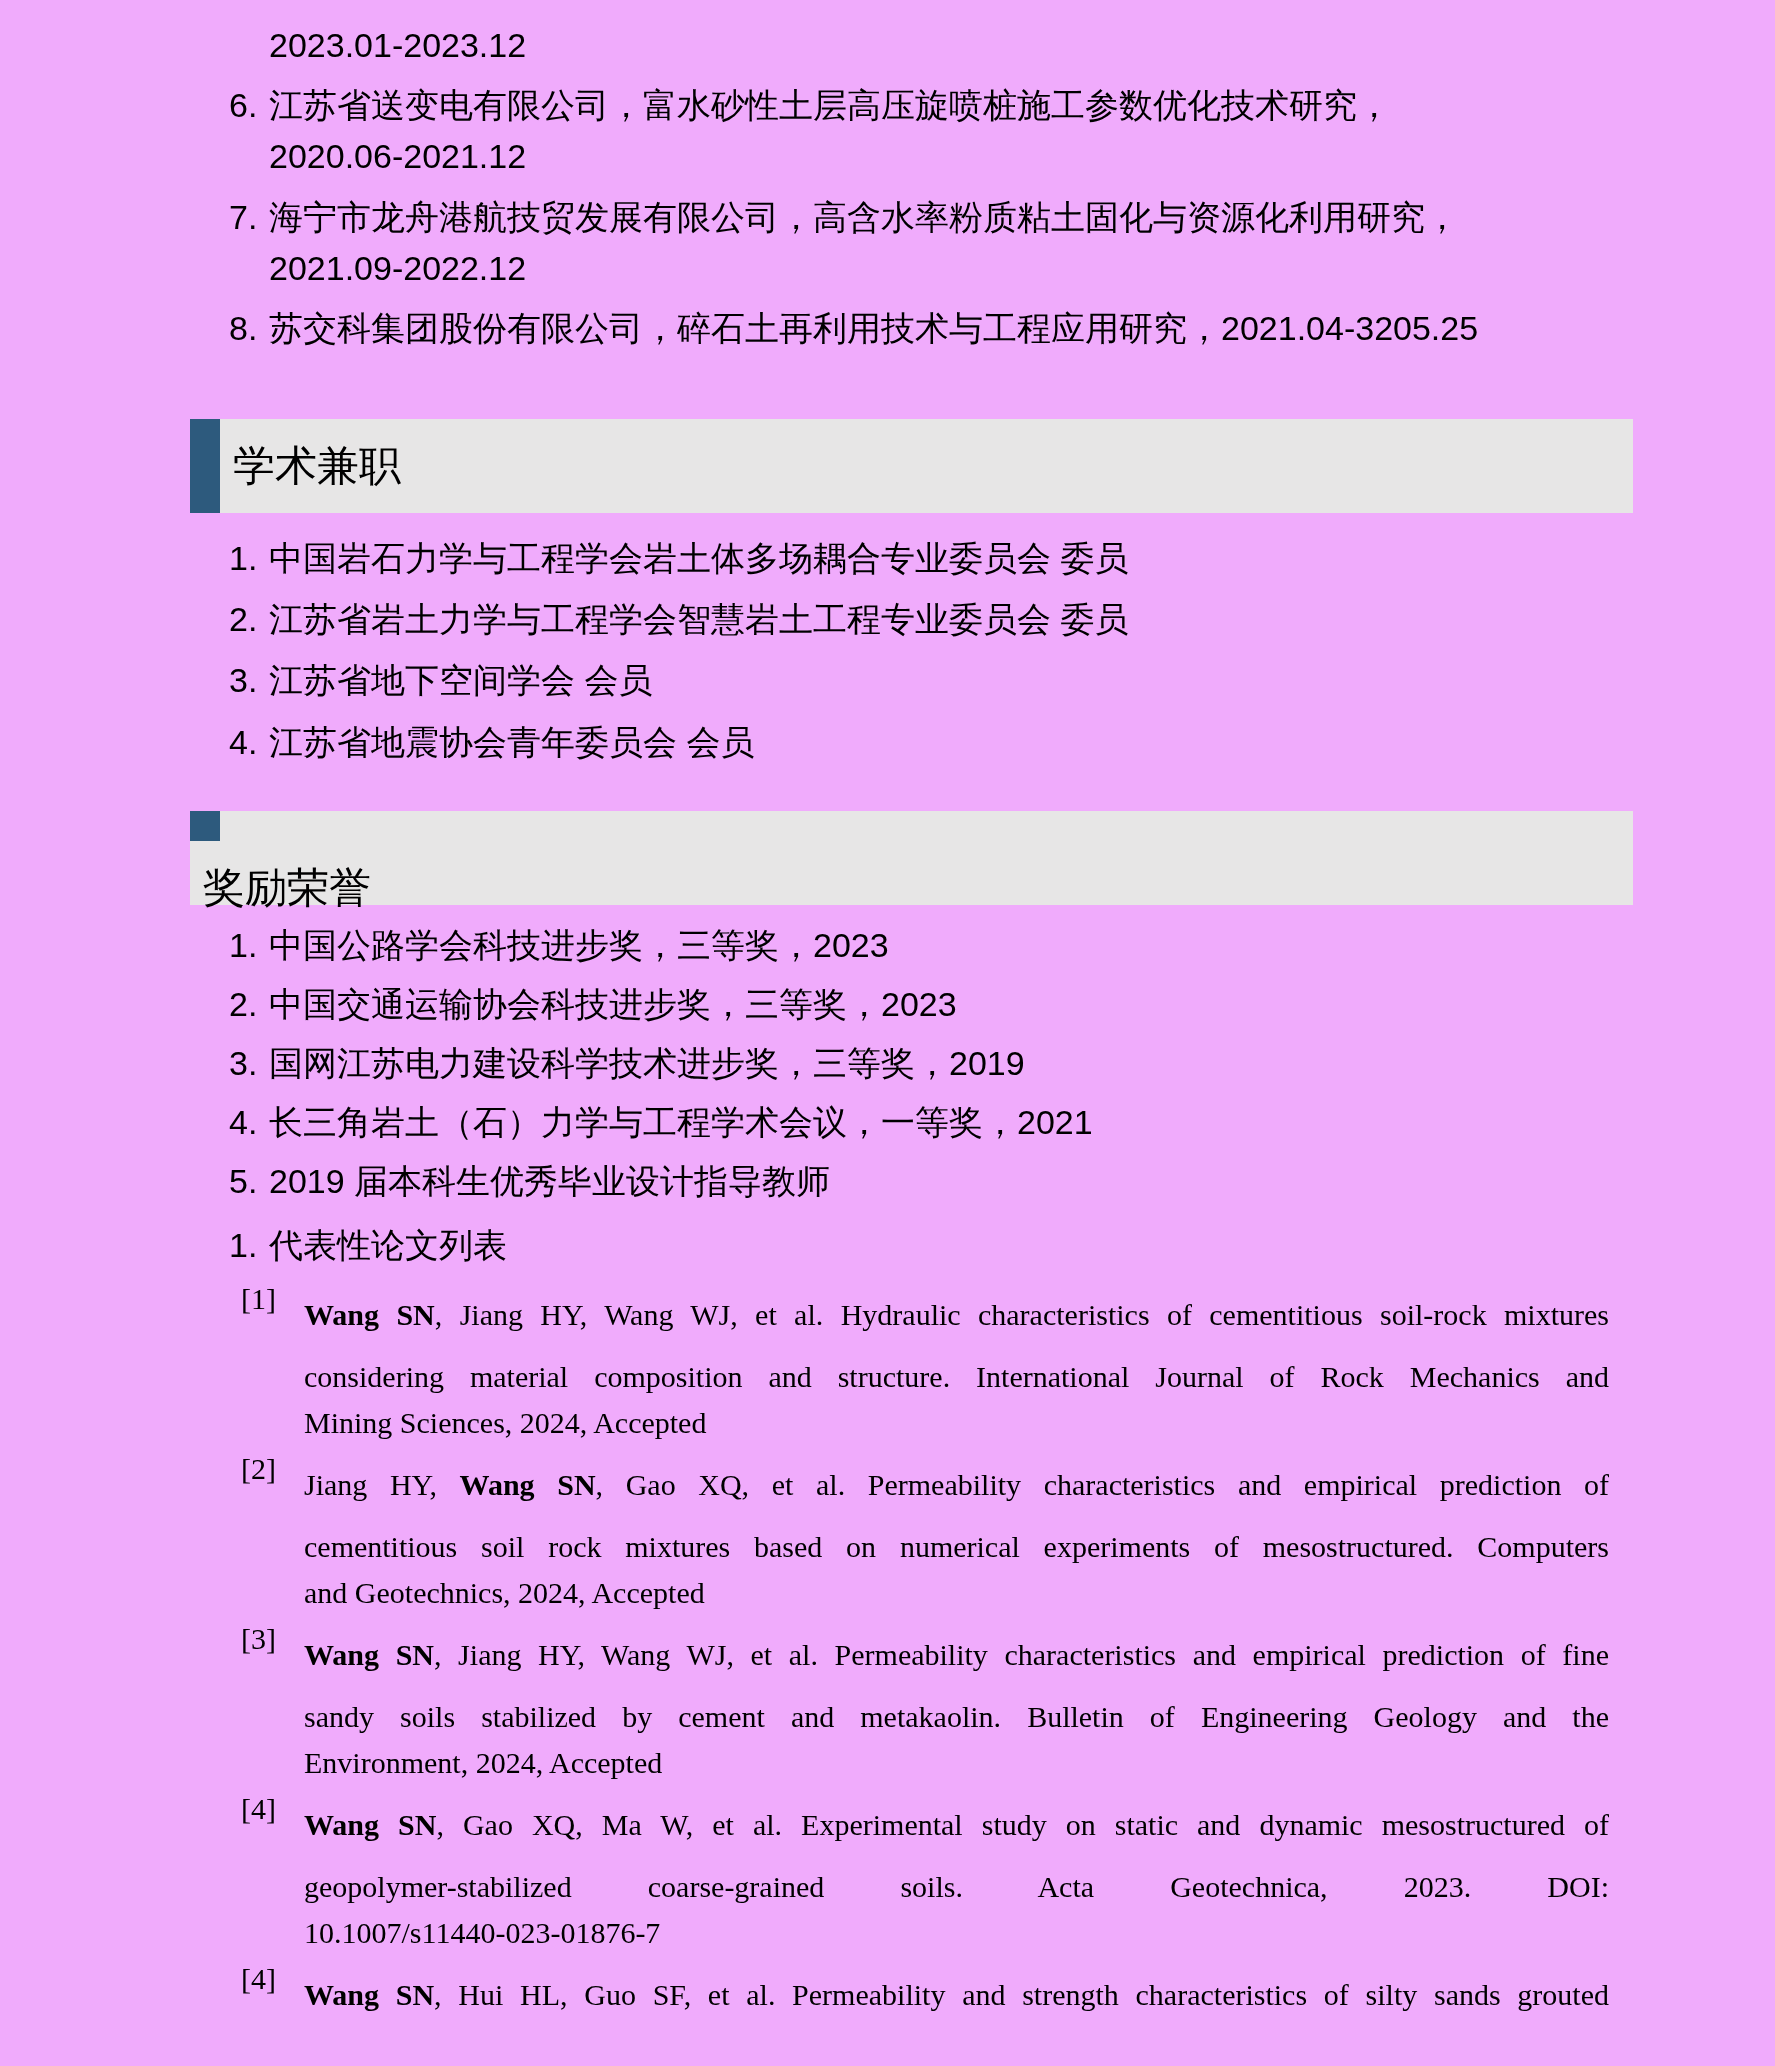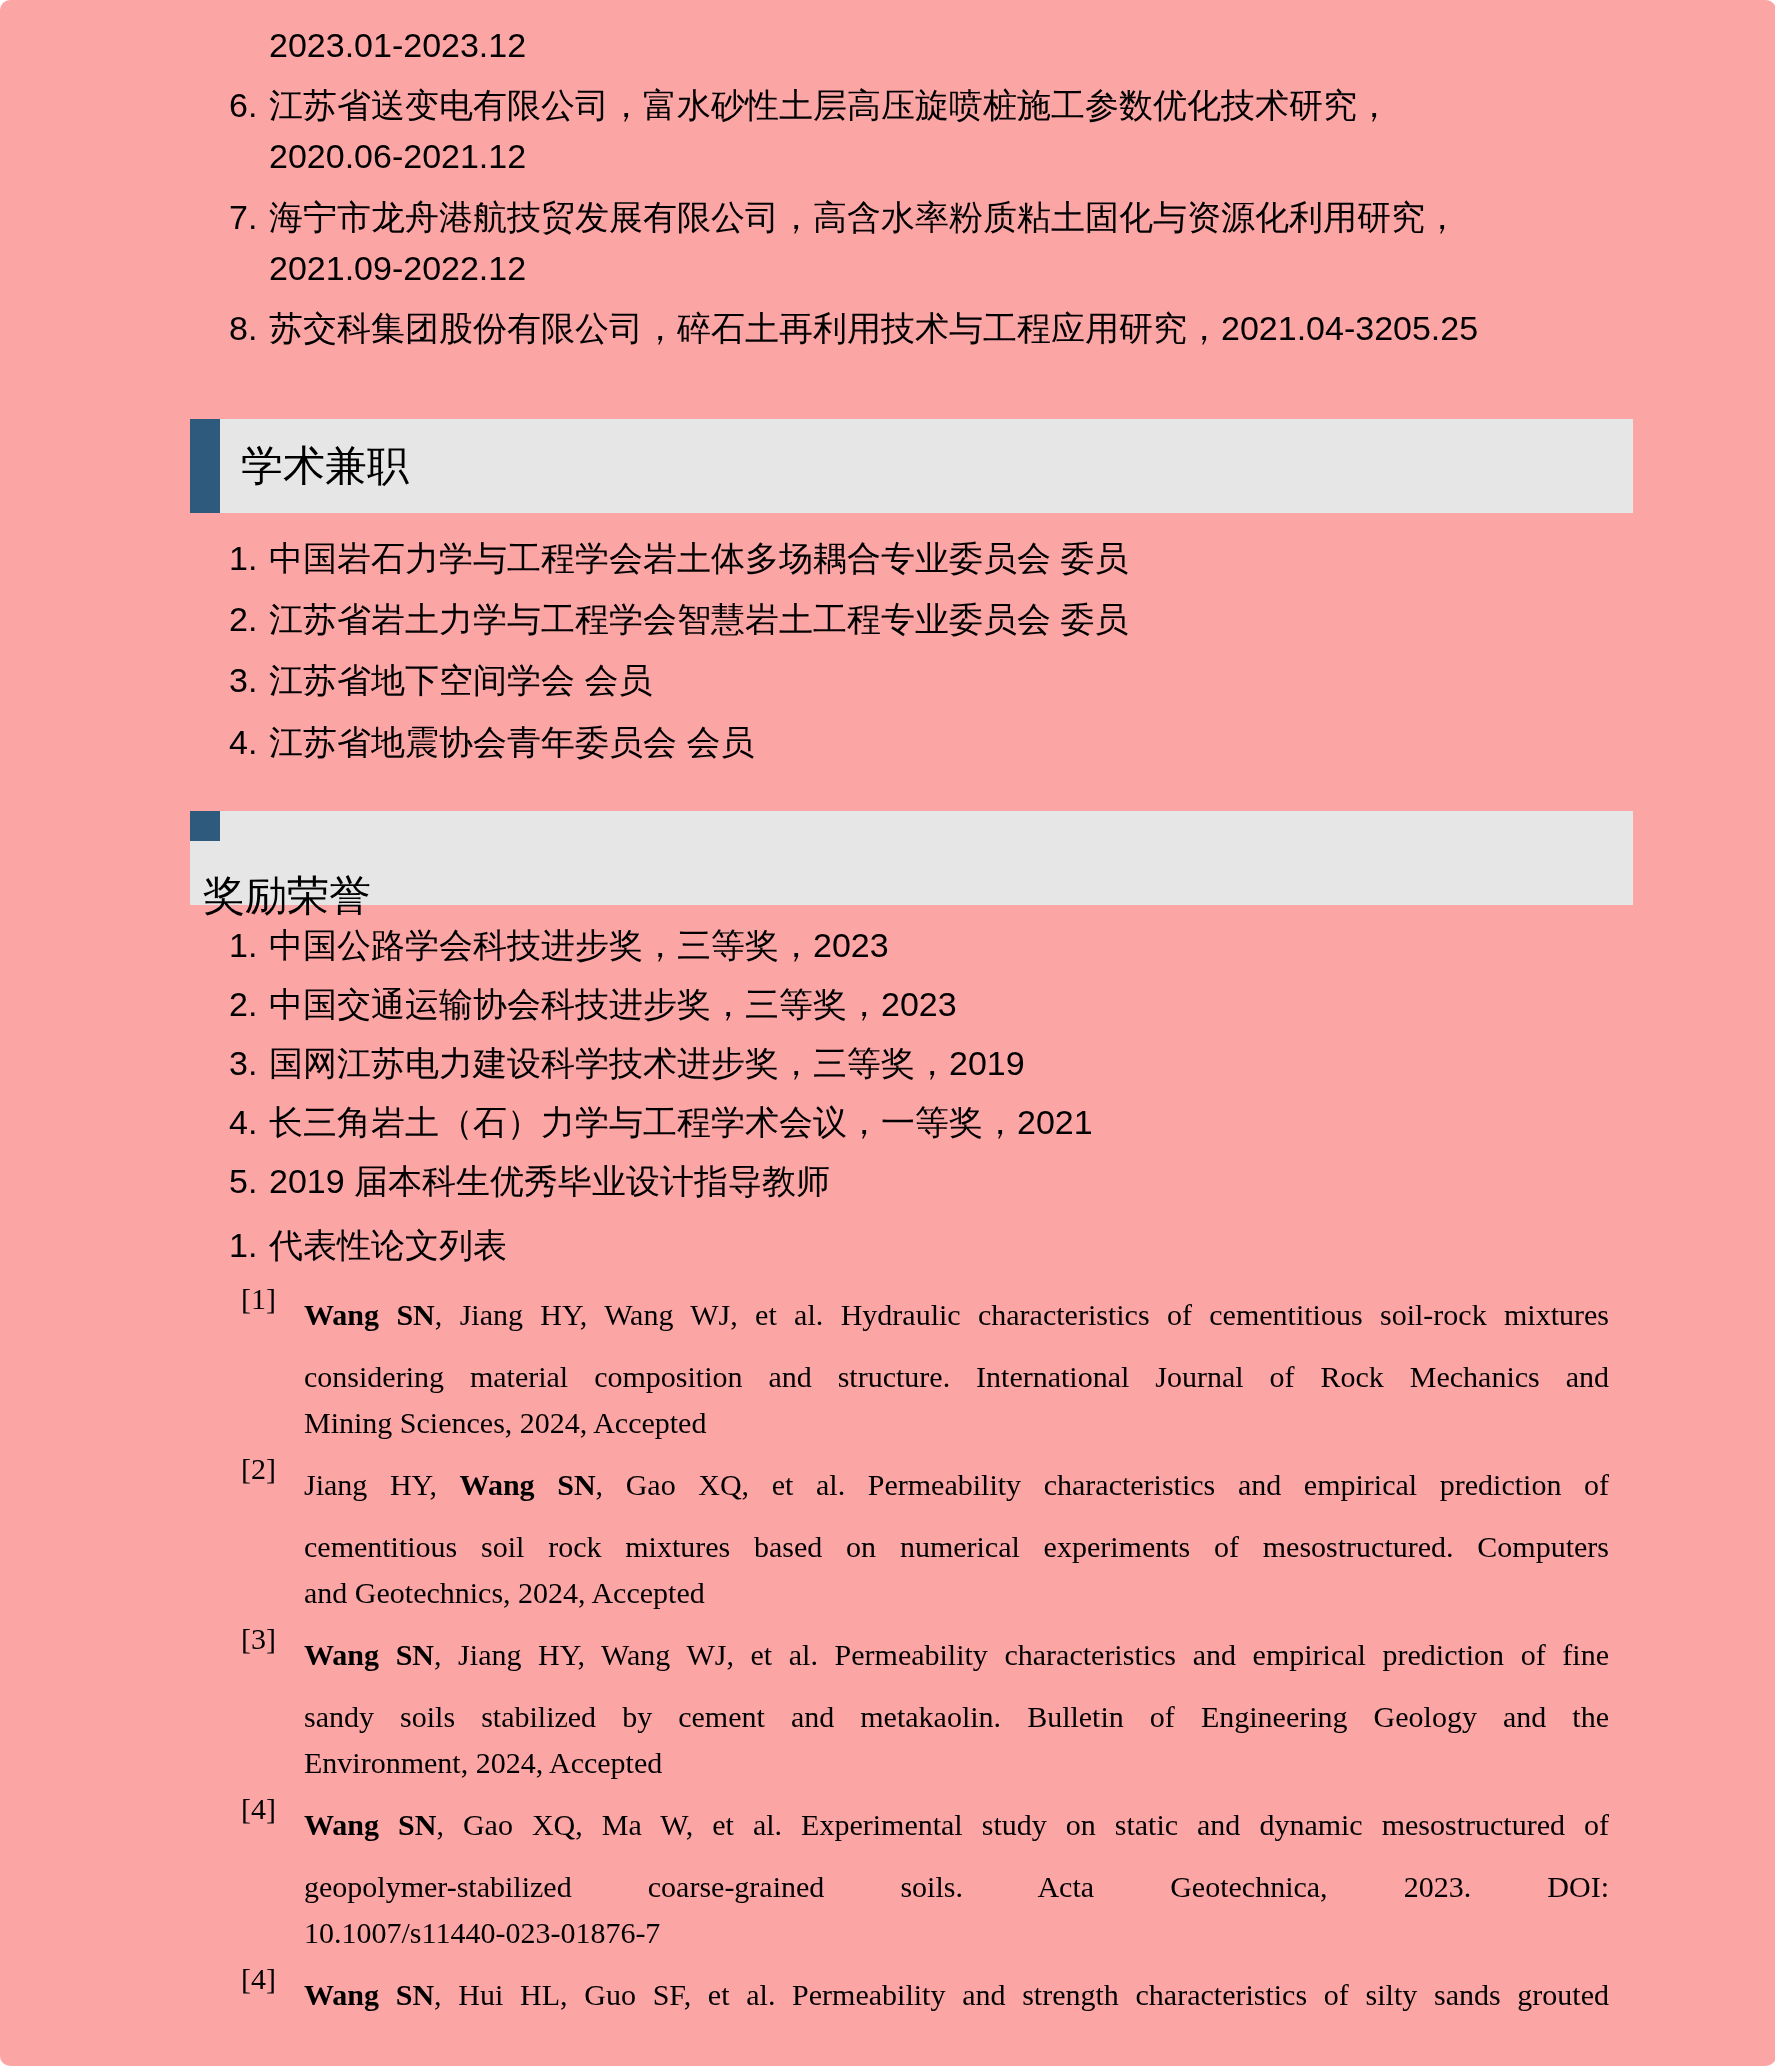--- a/index.html
+++ b/index.html
@@ -13,21 +13,21 @@
   }
   .content { padding:19.5px 143px 0 190px; box-sizing:border-box; }
 
   
   .proj-list { margin-left:39px; }
   .proj-item { display:flex; margin-bottom:9.5px; }
   .p-num  { flex:0 0 40px; font-size:34px; line-height:51px; }
   .p-line { font-size:34px; line-height:51px; white-space:nowrap; }
 
   
-  .sec-bar { display:flex; align-items:stretch; height:94px; background:#e7e6e6;gap:8px; }
+  .sec-bar { display:flex; align-items:stretch; height:94px; background:#e7e6e6; }
   .sec-bar.gap-lg { margin-top:65px; }
   .sec-bar.gap-md { margin-top:43px;flex-direction:column; }
   .sec-accent { width:30px; flex:0 0 30px; background:#2d5a7d; }
   .sec-title { font-size:42px; line-height:94px; padding-left:13px; font-weight:400; }
 
   
   .num-list { margin:19.5px 0 0 39px; }
   .num-list.tight { margin-top:15px; }
   .n-item { display:flex; margin-bottom:10.4px; }
   .num-list.tight .n-item { margin-bottom:8.2px; }
@@ -48,21 +48,21 @@
     font-family:"Liberation Serif", serif;
     font-size:30px; line-height:46px;
     text-align:left;
   }
   .ref-line.justify { text-align:justify; text-align-last:justify;margin-top:16px; }
   .seg-bold { font-weight:bold; }
 </style>
 </head>
 <body>
 
-<div class="page" style="background: #fca5a5; border-radius: 10px;">
+<div class="page" style="background: #f0abfc;">
   <div class="content">
 
     <section class="proj-list" id="projList">
         <div class="proj-item">
           <span class="p-num"></span>
           <div>
             <div class="p-line">2023.01-2023.12</div>
           </div>
         </div>
         <div class="proj-item">

